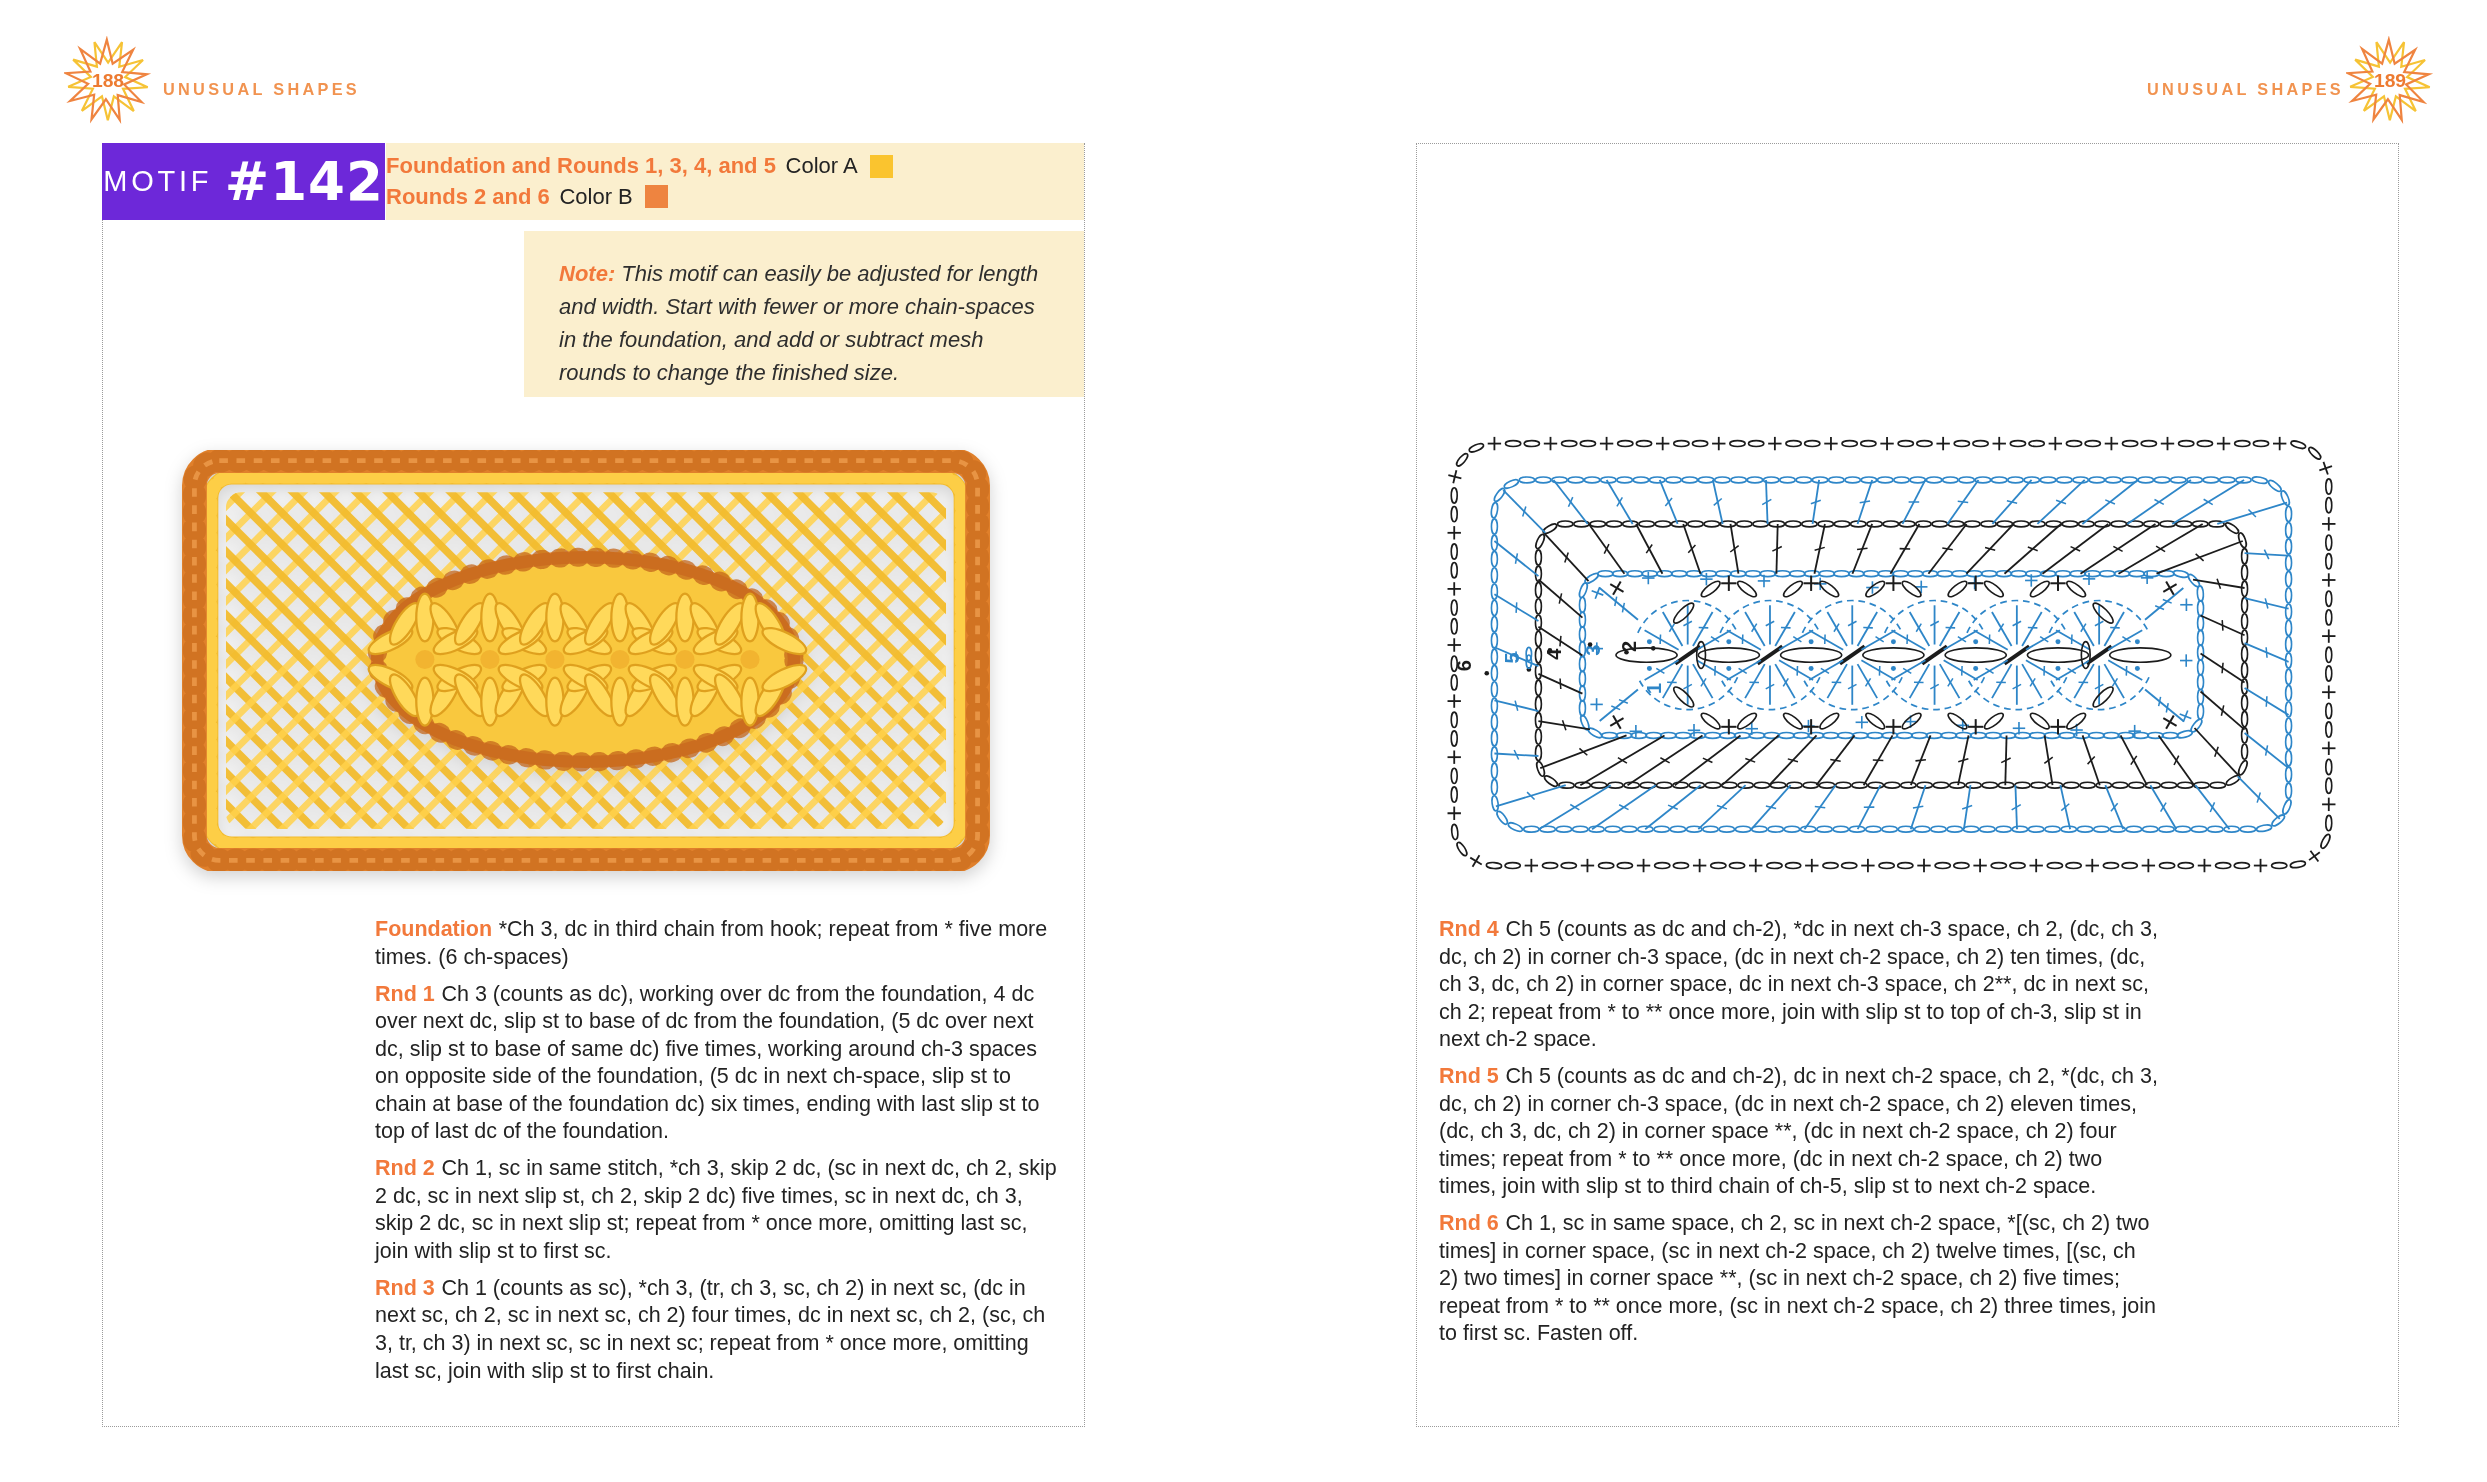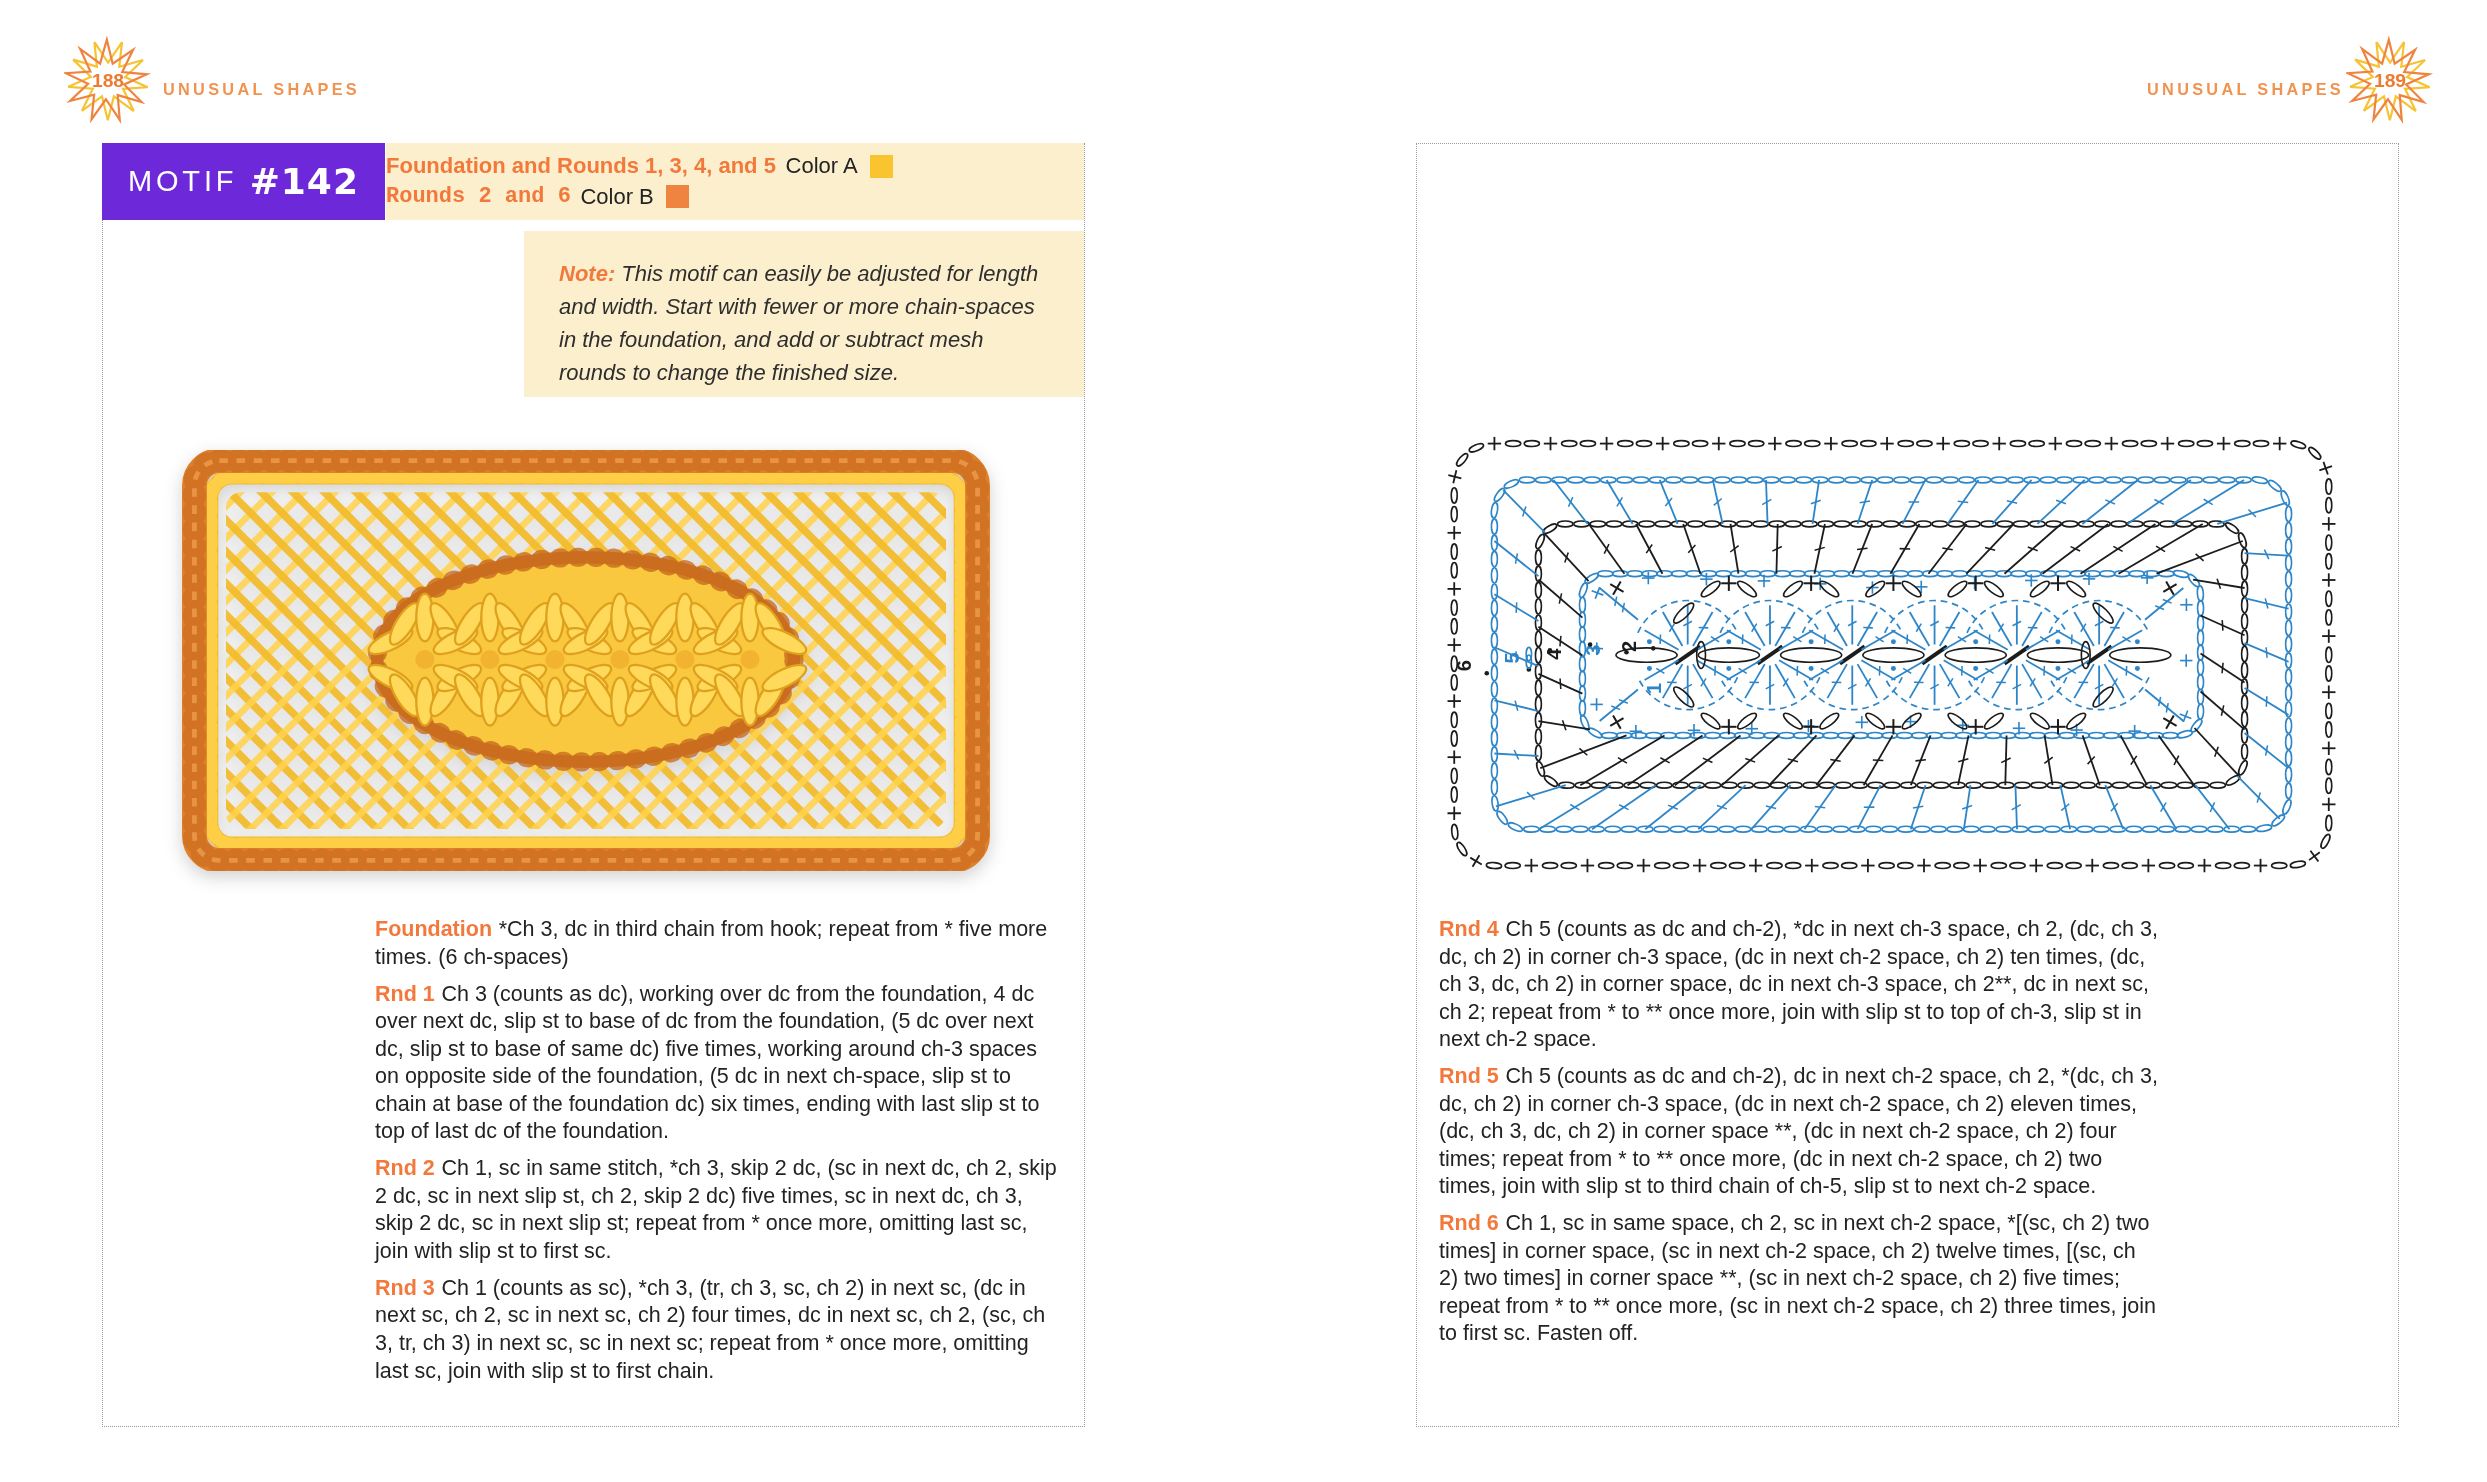--- a/index.html
+++ b/index.html
@@ -13,21 +13,21 @@
   #right-frame{left:1416px;top:143px;width:981px;height:1282px;}
 
   .runhead{position:absolute;color:#f19350;font-size:16.3px;font-weight:bold;letter-spacing:3.3px;}
   .star-wrap{position:absolute;width:88px;height:88px;}
 
   #motif-banner{
     position:absolute;left:102px;top:143px;width:283px;height:77px;
     display:flex;align-items:center;justify-content:center;gap:12.4px;color:#fff;
   }
   .motif-word{font-size:29px;letter-spacing:3.8px;font-weight:400;}
-  .motif-num{font-size:36px;font-weight:800;font-family:"DejaVu Sans",sans-serif;letter-spacing:1px;}
+  .motif-num{font-size:53px;font-weight:800;font-family:"DejaVu Sans",sans-serif;letter-spacing:1px;}
 
   #color-legend{
     position:absolute;left:386px;top:143px;width:698px;height:77px;
     box-sizing:border-box;display:flex;flex-direction:column;justify-content:center;
     gap:4.8px;
   }
   .legend-row{display:flex;align-items:center;font-size:22px;}
   .legend-rounds{font-weight:bold;margin-right:9.6px;}
   .legend-color{color:#232323;margin-right:12.4px;}
   .swatch{width:23px;height:23px;display:inline-block;}
@@ -66,21 +66,21 @@
   <span class="motif-num">#142</span>
 </div>
 
 <div id="color-legend" style="background: rgb(251, 239, 206);">
   <div class="legend-row">
     <span class="legend-rounds" style="color: rgb(242, 121, 59);">Foundation and Rounds 1, 3, 4, and 5</span>
     <span class="legend-color">Color A</span>
     <span class="swatch" id="swatch-a" style="background: rgb(250, 196, 47);"></span>
   </div>
   <div class="legend-row">
-    <span class="legend-rounds" style="color: rgb(242, 121, 59); font-family: Liberation Mono, monospace;">Rounds 2 and 6</span>
+    <span class="legend-rounds" style="color: rgb(242, 121, 59);">Rounds 2 and 6</span>
     <span class="legend-color">Color B</span>
     <span class="swatch" id="swatch-b" style="background: rgb(238, 132, 64);"></span>
   </div>
 </div>
 
 <div id="note-box" style="background: rgb(251, 239, 206);">
   <span class="note-label" style="color: rgb(242, 121, 59);">Note:</span>
   <span>This motif can easily be adjusted for length and width. Start with fewer or more chain-spaces in the foundation, and add or subtract mesh rounds to change the finished size.</span>
 </div>
 

